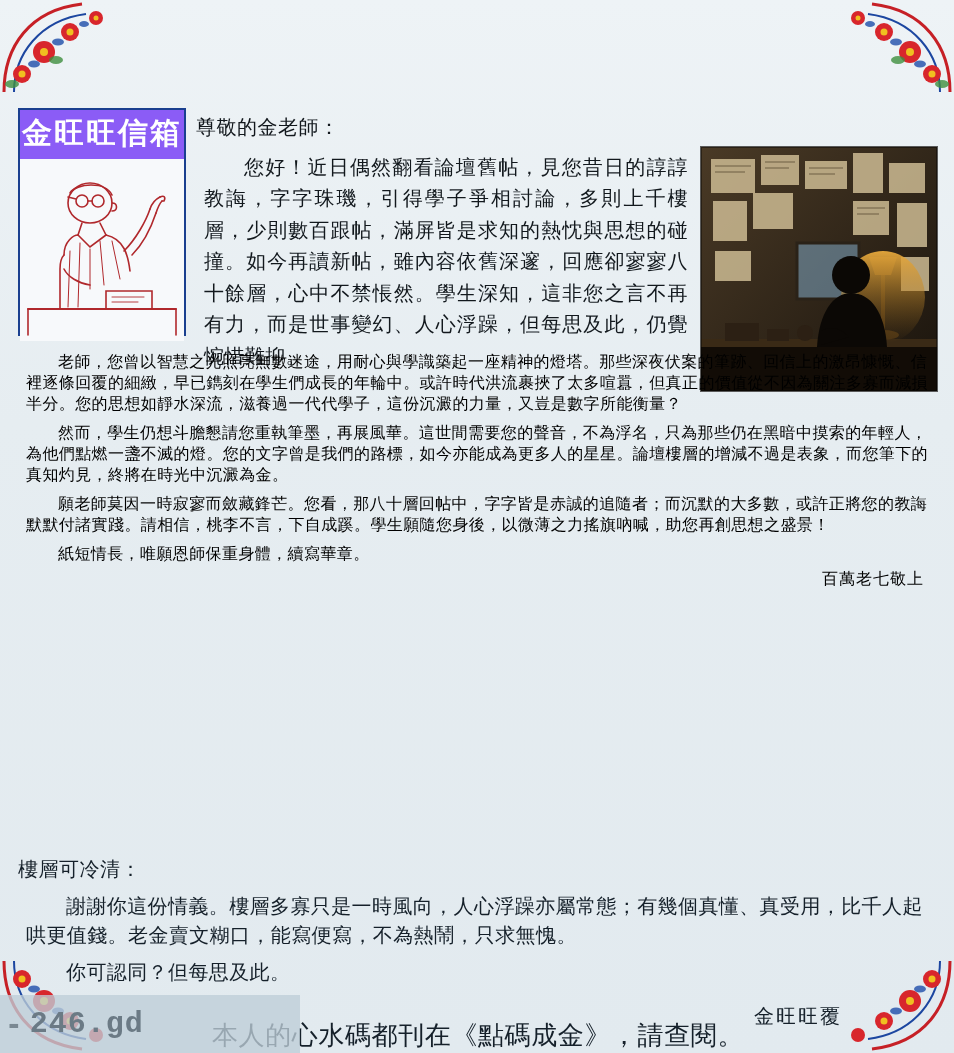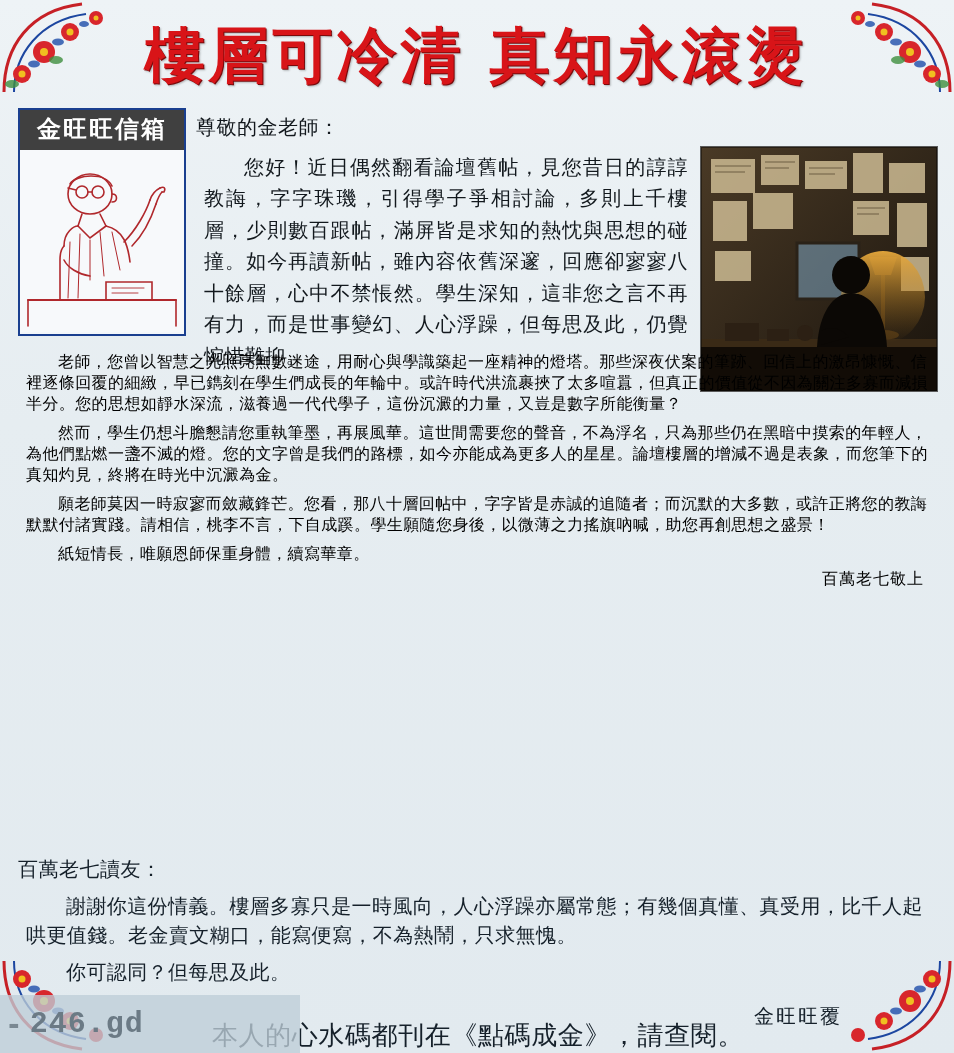--- a/index.html
+++ b/index.html
@@ -55,24 +55,24 @@
     position: absolute;
     top: 108px;
     left: 18px;
     width: 168px;
     height: 228px;
     border: 2px solid #1a3f8f;
     background: #f4f7fa;
     box-sizing: border-box;
   }
   .badge-title {
-    background: #404040;
+    background: #8b5cf6;
     color: #ffffff;
     font-weight: bold;
-    font-size: 24px;
+    font-size: 30px;
     letter-spacing: 2px;
     text-align: center;
     padding: 3px 0 5px 0;
     font-family: Liberation Serif, serif;
   }
   .badge-art {
     position: relative;
     height: 182px;
     background: #f7f9fb;
   }
@@ -287,21 +287,20 @@
           <circle cx="44" cy="52" r="4"></circle>
         <circle cx="70" cy="32" r="3.5"></circle>
       </g>
       <g fill="#2b57ae" opacity="0.85">
         <ellipse cx="34" cy="64" rx="6" ry="3.5"></ellipse>
         <ellipse cx="58" cy="42" rx="6" ry="3.5"></ellipse>
       </g>
     </svg>
   </div>
 
-  <div class="headline">樓層可冷清 真知永滾燙</div>
 
   <div class="badge-box">
     <div class="badge-title">金旺旺信箱</div>
     <div class="badge-art">
       <svg width="164" height="182" viewBox="0 0 164 182">
         <rect x="0" y="0" width="164" height="182" fill="#f7f9fb"></rect>
         <g stroke="#b0282c" stroke-width="1.6" fill="none" stroke-linecap="round">
 
           <ellipse cx="70" cy="44" rx="22" ry="20"></ellipse>
 
@@ -421,21 +420,21 @@
 
   <div class="para-rest">
     <p class="p-indent">老師，您曾以智慧之光照亮無數迷途，用耐心與學識築起一座精神的燈塔。那些深夜伏案的筆跡、回信上的激昂慷慨、信裡逐條回覆的細緻，早已鐫刻在學生們成長的年輪中。或許時代洪流裹挾了太多喧囂，但真正的價值從不因為關注多寡而減損半分。您的思想如靜水深流，滋養過一代代學子，這份沉澱的力量，又豈是數字所能衡量？</p>
     <p class="p-indent">然而，學生仍想斗膽懇請您重執筆墨，再展風華。這世間需要您的聲音，不為浮名，只為那些仍在黑暗中摸索的年輕人，為他們點燃一盞不滅的燈。您的文字曾是我們的路標，如今亦能成為更多人的星星。論壇樓層的增減不過是表象，而您筆下的真知灼見，終將在時光中沉澱為金。</p>
     <p class="p-indent">願老師莫因一時寂寥而斂藏鋒芒。您看，那八十層回帖中，字字皆是赤誠的追隨者；而沉默的大多數，或許正將您的教誨默默付諸實踐。請相信，桃李不言，下自成蹊。學生願隨您身後，以微薄之力搖旗吶喊，助您再創思想之盛景！</p>
     <p class="p-indent">紙短情長，唯願恩師保重身體，續寫華章。</p>
     <p class="signoff">百萬老七敬上</p>
   </div>
 
   <div class="reply">
-    <p class="salutation">百萬老七讀友：</p>
+    <p class="salutation">樓層可冷清：</p>
     <p class="p-indent">謝謝你這份情義。樓層多寡只是一時風向，人心浮躁亦屬常態；有幾個真懂、真受用，比千人起哄更值錢。老金賣文糊口，能寫便寫，不為熱鬧，只求無愧。</p>
     <p class="p-indent">你可認同？但每思及此。</p>
     <p class="reply-sign">金旺旺覆</p>
   </div>
 
   <div class="footnote">本人的心水碼都刊在《點碼成金》，請查閱。</div>
 
   <div class="watermark">
     <span class="wm-mark">- </span>
     <span class="wm-text">246.gd</span>

